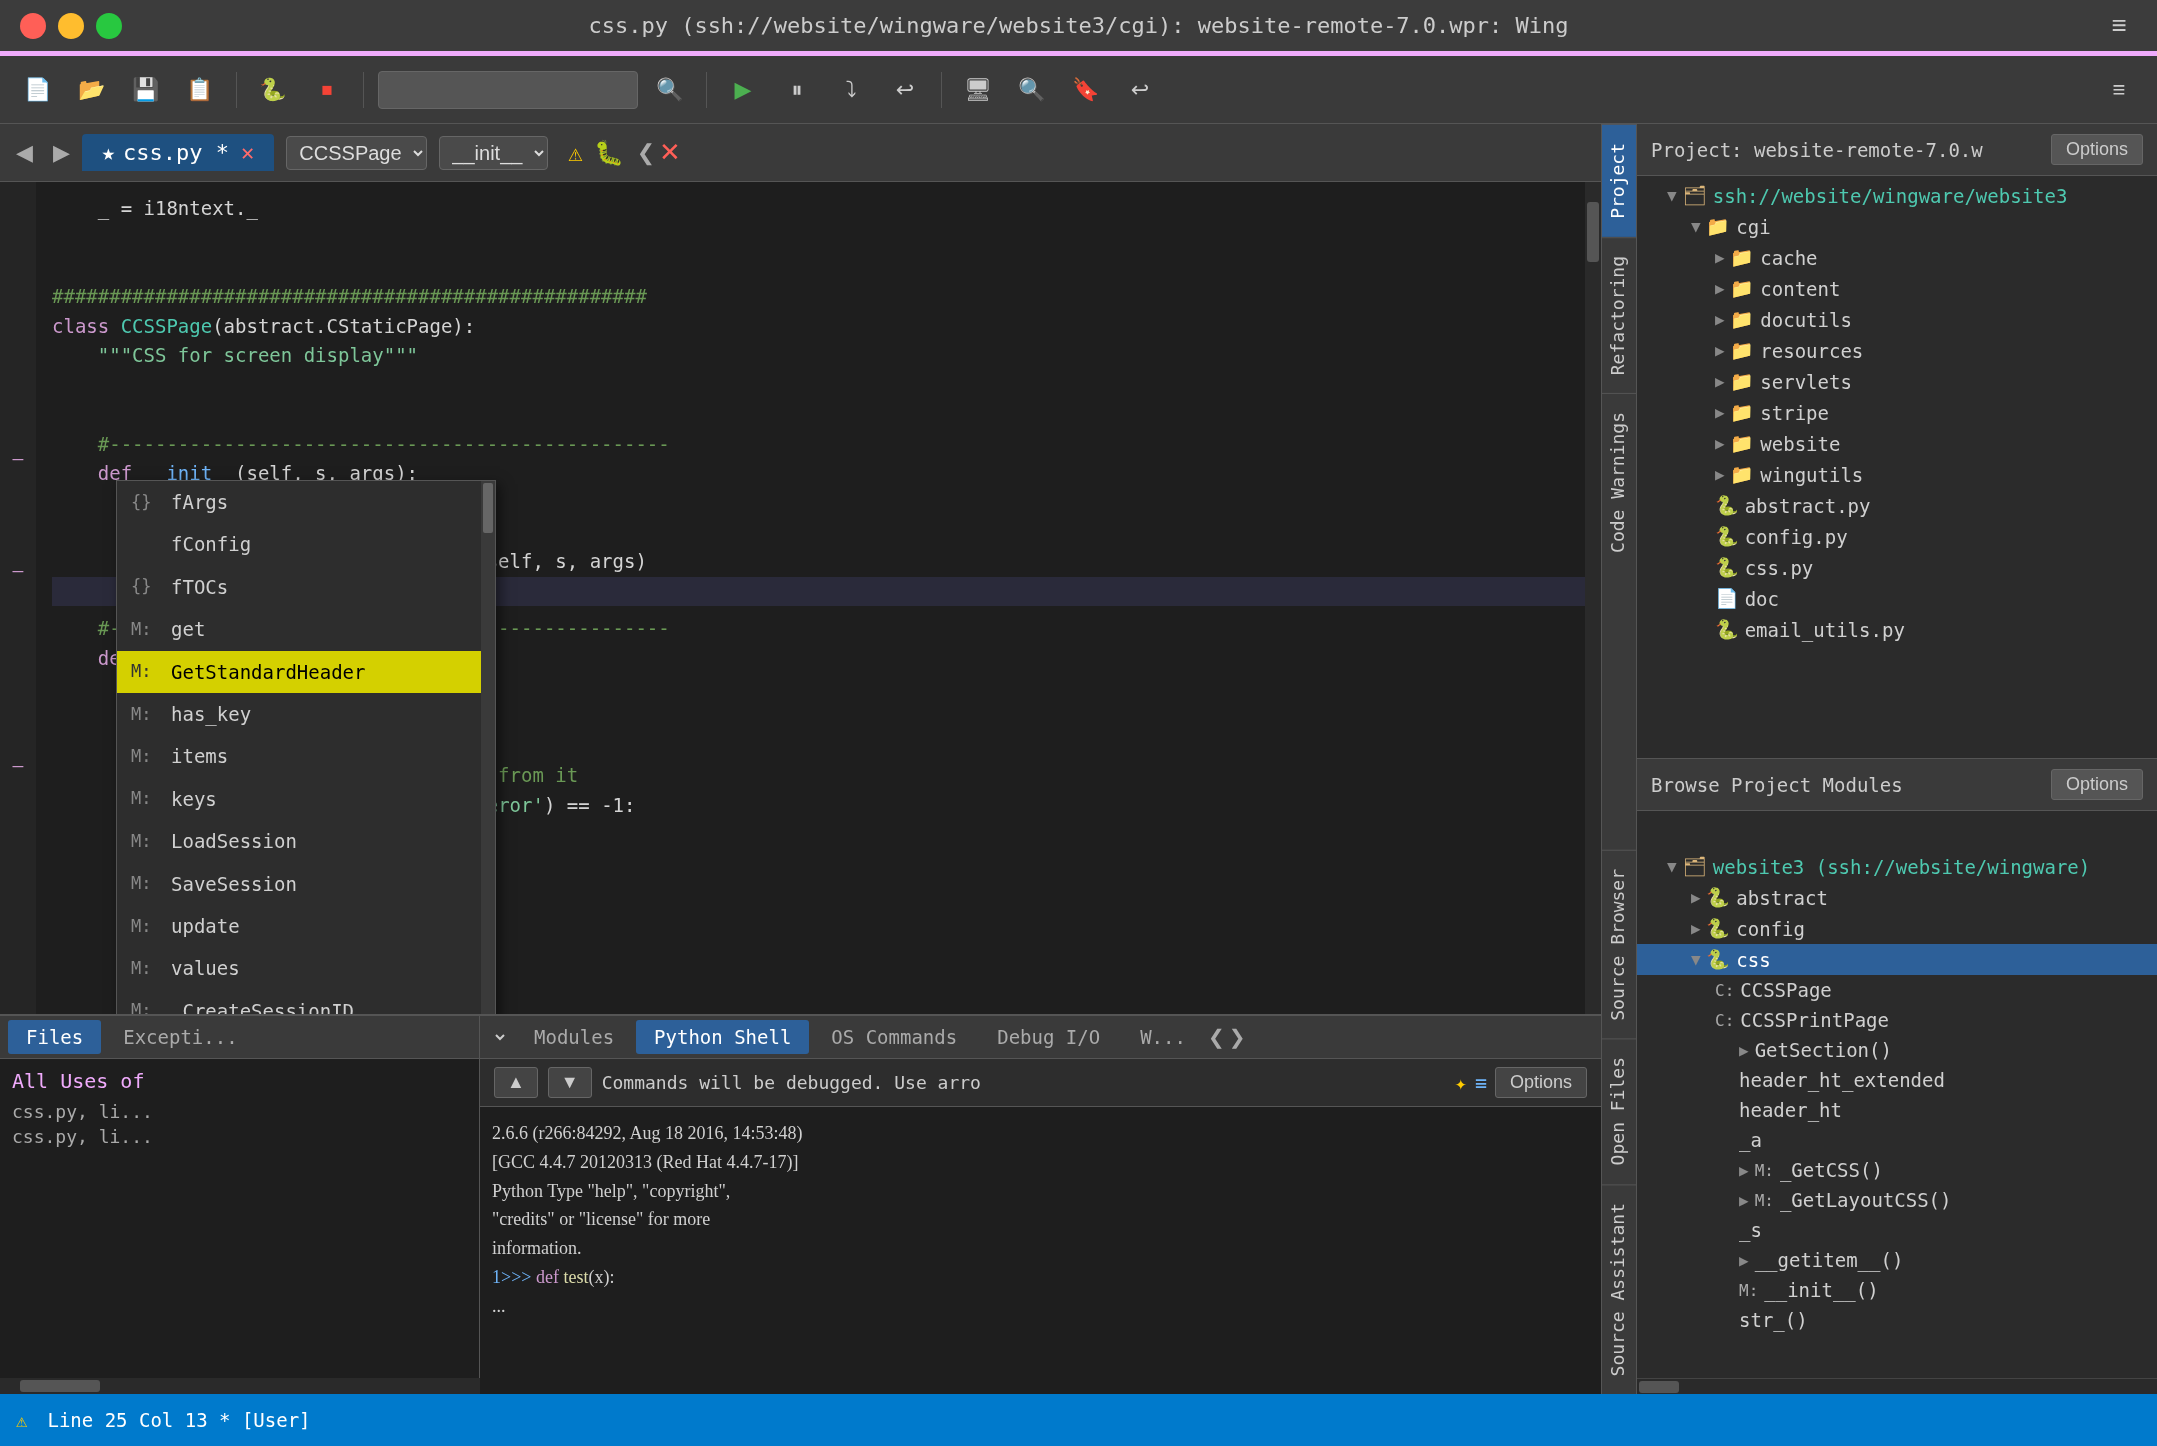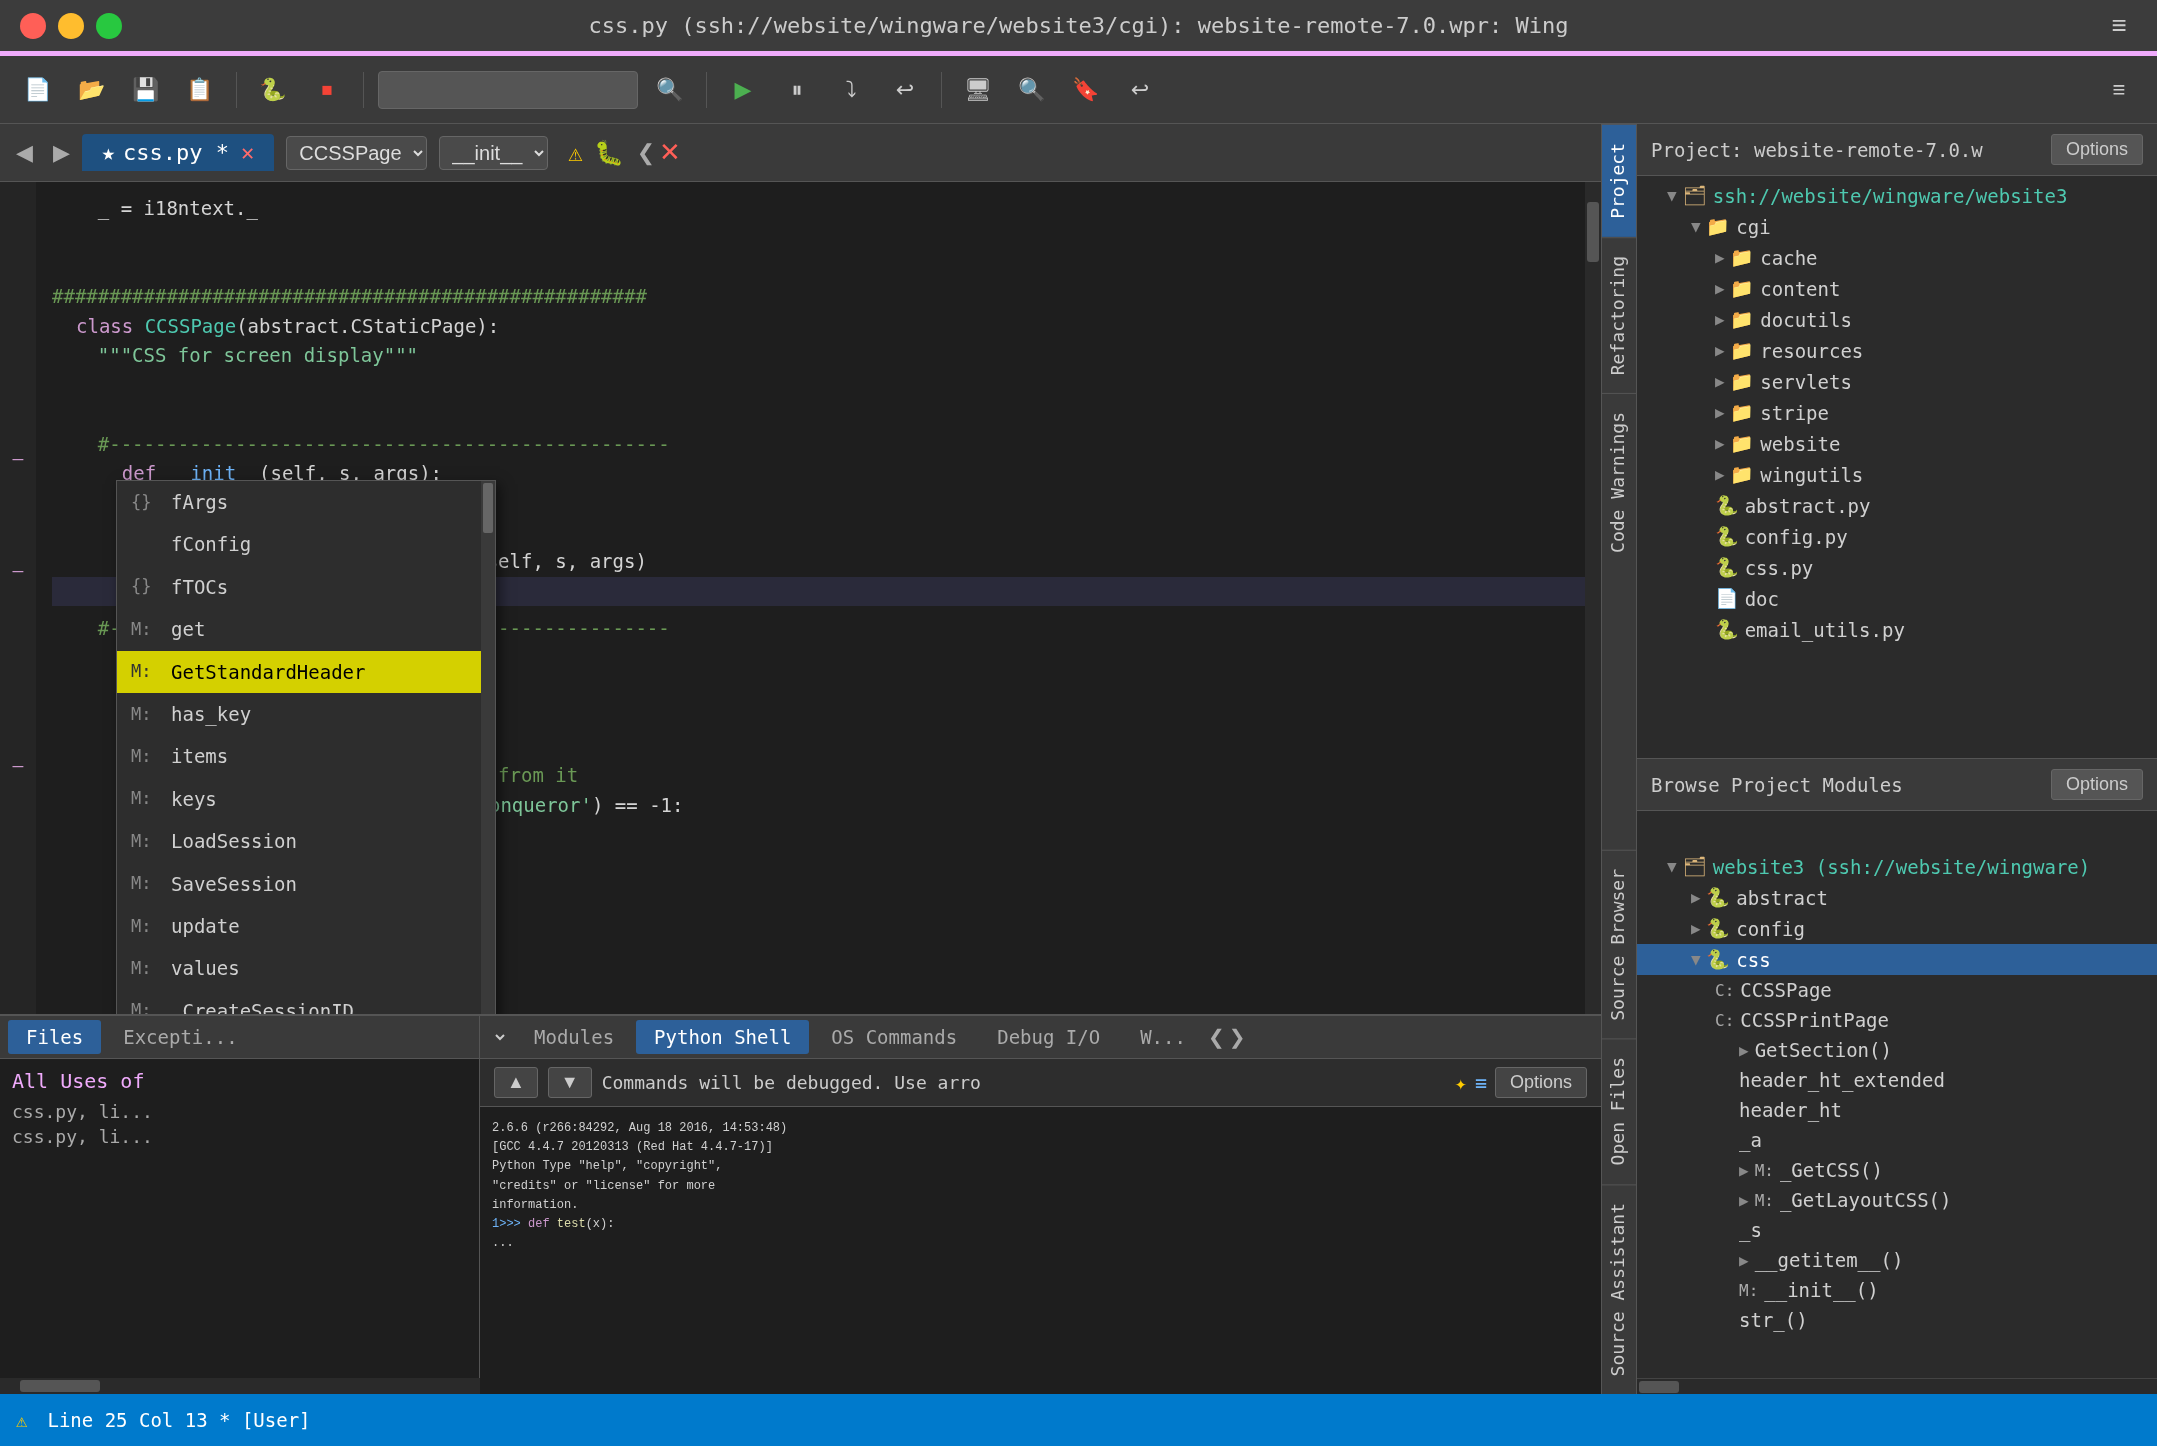--- a/index.html
+++ b/index.html
@@ -121,21 +121,21 @@
     .code-content {
       flex: 1;
       padding: 12px 16px;
       font-size: 19px;
       line-height: 1.55;
       color: #d0d0d0;
       overflow: hidden;
       position: relative;
     }
     .code-line { white-space: pre; min-height: 1.55em; }
-    .kw { color: #cc99cd; margin-left: 24px; }
+    .kw { color: #cc99cd; }
     .fn { color: #6eb3f7; }
     .str { color: #7ec699; }
     .comment { color: #6a9955; }
     .num { color: #b5cea8; }
     .cls { color: #4ec9b0; }
     .op { color: #d4d4d4; }
 
     
     .autocomplete {
       position: absolute;
@@ -209,22 +209,22 @@
       color: #fff;
     }
     .bottom-content {
       flex: 1;
       padding: 12px;
       font-size: 18px;
       color: #d0d0d0;
       overflow: hidden;
     }
     .terminal-content {
-      font-family: Liberation Mono, monospace;
-      font-size: 12px;
+      font-family: Liberation Serif, serif;
+      font-size: 18px;
       color: #d0d0d0;
       line-height: 1.6;
     }
     .prompt { color: #6eb3f7; }
 
     
     .status-bar {
       background: #007acc;
       height: 52px;
       display: flex;

